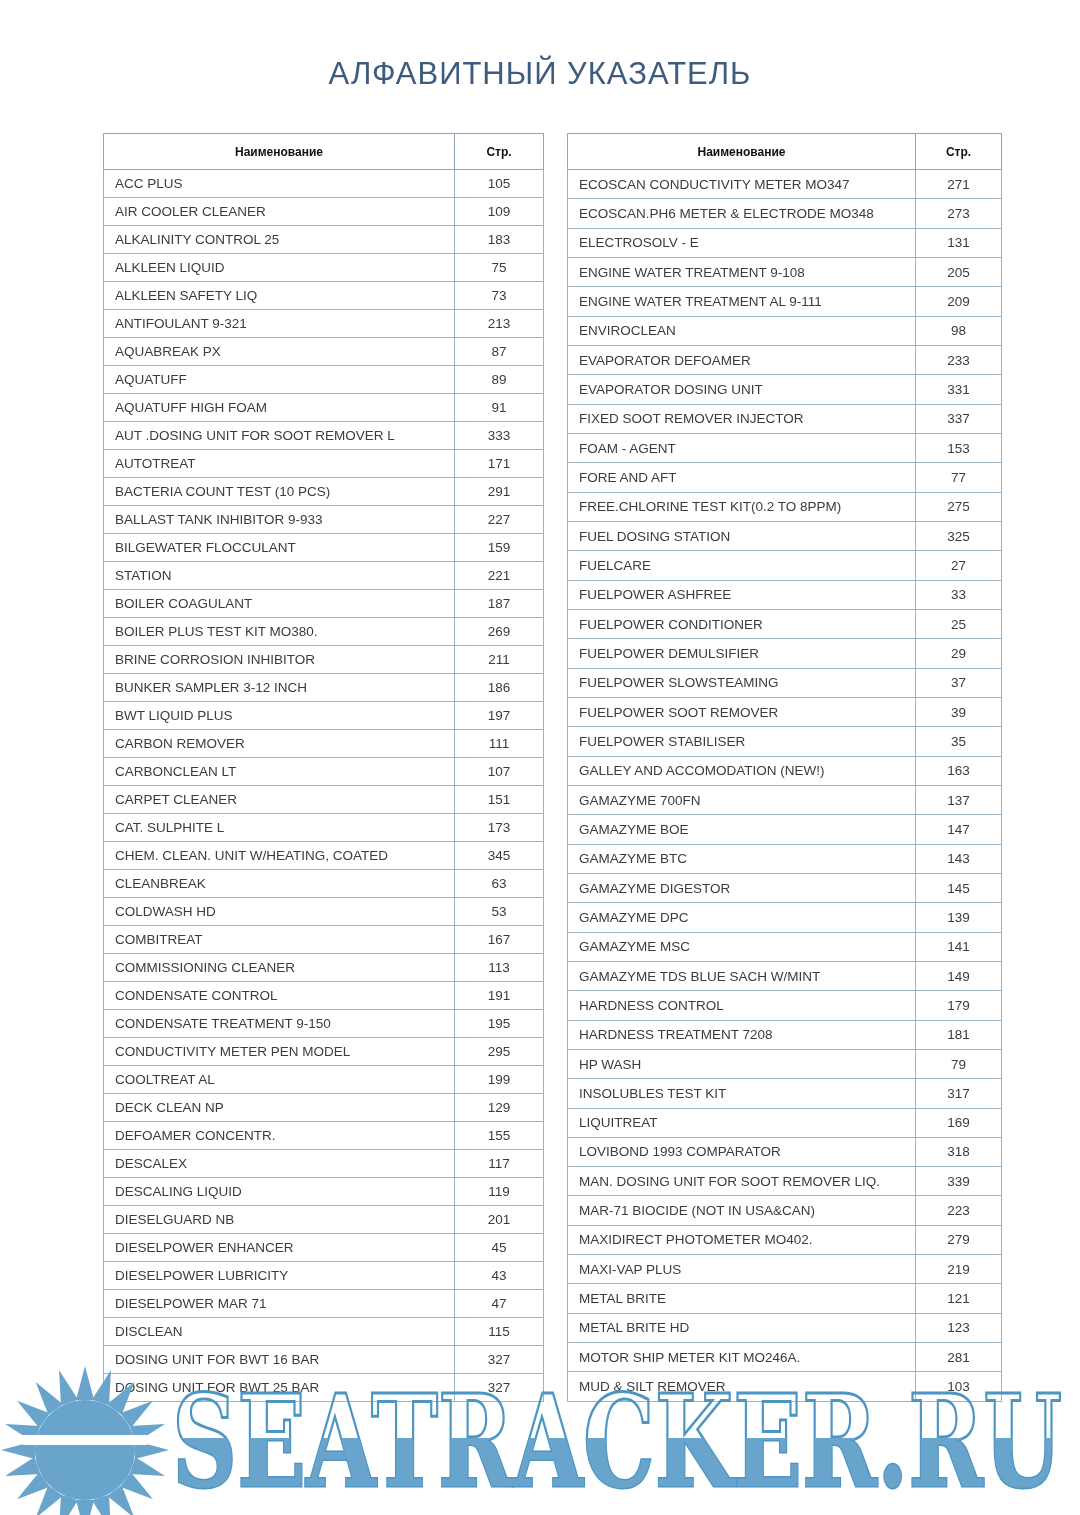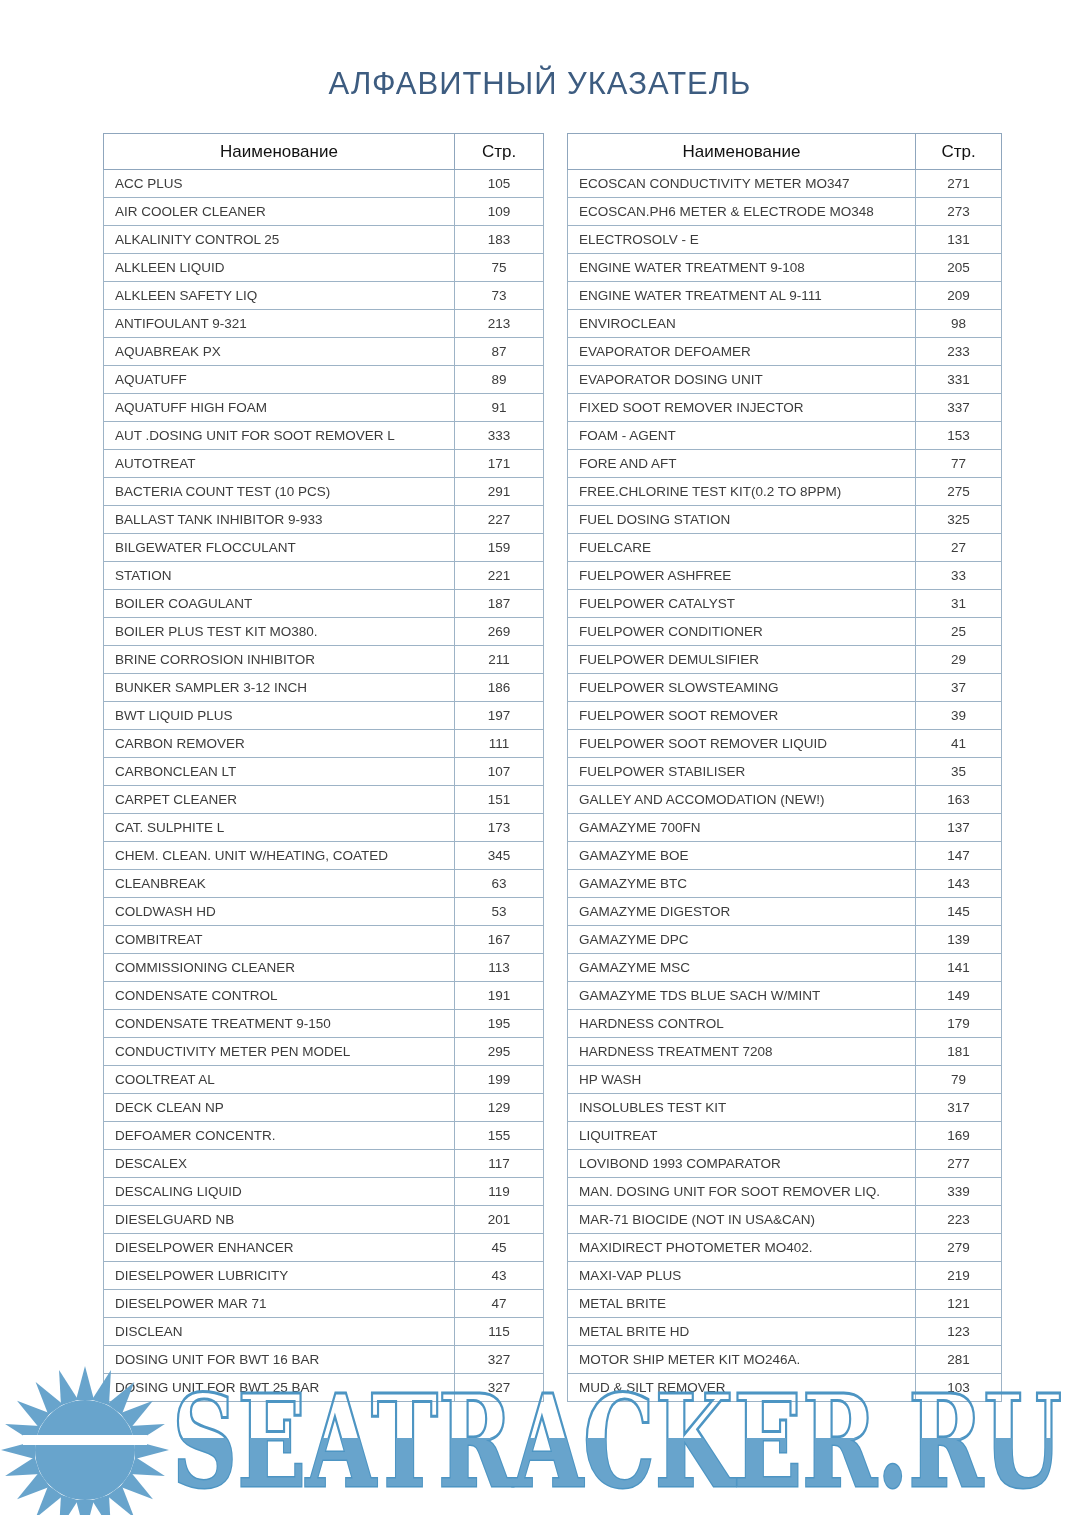--- a/index.html
+++ b/index.html
@@ -2,41 +2,41 @@
 <html><head>
 <meta charset="utf-8">
 <style>
   * { margin:0; padding:0; box-sizing:border-box; }
   html,body { background:#ffffff; }
   body {
     width:1080px; height:1515px; position:relative; overflow:hidden;
     font-family:"Liberation Sans", sans-serif;
   }
   .page-title {
-    position:absolute; top:66px; left:0; width:100%;
+    position:absolute; top:56px; left:0; width:100%;
     text-align:center; font-size:31px; font-weight:400; letter-spacing:1px;
     color:#3d5c80;
   }
   .tables {
     position:absolute; top:133px; left:103px;
     display:flex; gap:23px;
   }
   table.index-table {
     border-collapse:collapse; table-layout:fixed;
     border:1px solid #7b92aa;
     background:transparent;
   }
   table.tbl-left  { width:440px; }
   table.tbl-right { width:434px; }
   table.tbl-left  col.c-name { width:351px; }
   table.tbl-left  col.c-page { width:89px;  }
   table.tbl-right col.c-name { width:348px; }
   table.tbl-right col.c-page { width:86px;  }
   .index-table th {
-    height:36px; font-size:17px; font-weight:normal; color:#111111;
+    height:36px; font-size:12px; font-weight:bold; color:#111111;
     text-align:center; vertical-align:middle;
     border:1px solid #8fa6bd;
   }
   .index-table td {
     height:28px; font-size:13.5px; color:#3c3c3c;
     vertical-align:middle; border:1px solid #9db3c6;
     white-space:nowrap; overflow:hidden;
   }
   .index-table td.name { text-align:left; padding-left:11px; }
   .index-table td.page { text-align:center; }
@@ -316,44 +316,36 @@
         </tr>
           <tr>
           <td class="name">FUELCARE</td>
           <td class="page">27</td>
         </tr>
           <tr>
           <td class="name">FUELPOWER ASHFREE</td>
           <td class="page">33</td>
         </tr>
           <tr>
-          <td class="name">FUELPOWER CATALYST</td>
-          <td class="page">31</td>
-        </tr>
-          <tr>
           <td class="name">FUELPOWER CONDITIONER</td>
           <td class="page">25</td>
         </tr>
           <tr>
           <td class="name">FUELPOWER DEMULSIFIER</td>
           <td class="page">29</td>
         </tr>
           <tr>
           <td class="name">FUELPOWER SLOWSTEAMING</td>
           <td class="page">37</td>
         </tr>
           <tr>
           <td class="name">FUELPOWER SOOT REMOVER</td>
           <td class="page">39</td>
         </tr>
           <tr>
-          <td class="name">FUELPOWER SOOT REMOVER LIQUID</td>
-          <td class="page">41</td>
-        </tr>
-          <tr>
           <td class="name">FUELPOWER STABILISER</td>
           <td class="page">35</td>
         </tr>
           <tr>
           <td class="name">GALLEY AND ACCOMODATION (NEW!)</td>
           <td class="page">163</td>
         </tr>
           <tr>
           <td class="name">GAMAZYME 700FN</td>
           <td class="page">137</td>
@@ -397,21 +389,21 @@
           <tr>
           <td class="name">INSOLUBLES TEST KIT</td>
           <td class="page">317</td>
         </tr>
           <tr>
           <td class="name">LIQUITREAT</td>
           <td class="page">169</td>
         </tr>
           <tr>
           <td class="name">LOVIBOND 1993 COMPARATOR</td>
-          <td class="page">277</td>
+          <td class="page">318</td>
         </tr>
           <tr>
           <td class="name">MAN. DOSING UNIT FOR SOOT REMOVER LIQ.</td>
           <td class="page">339</td>
         </tr>
           <tr>
           <td class="name">MAR-71 BIOCIDE (NOT IN USA&amp;CAN)</td>
           <td class="page">223</td>
         </tr>
           <tr>

